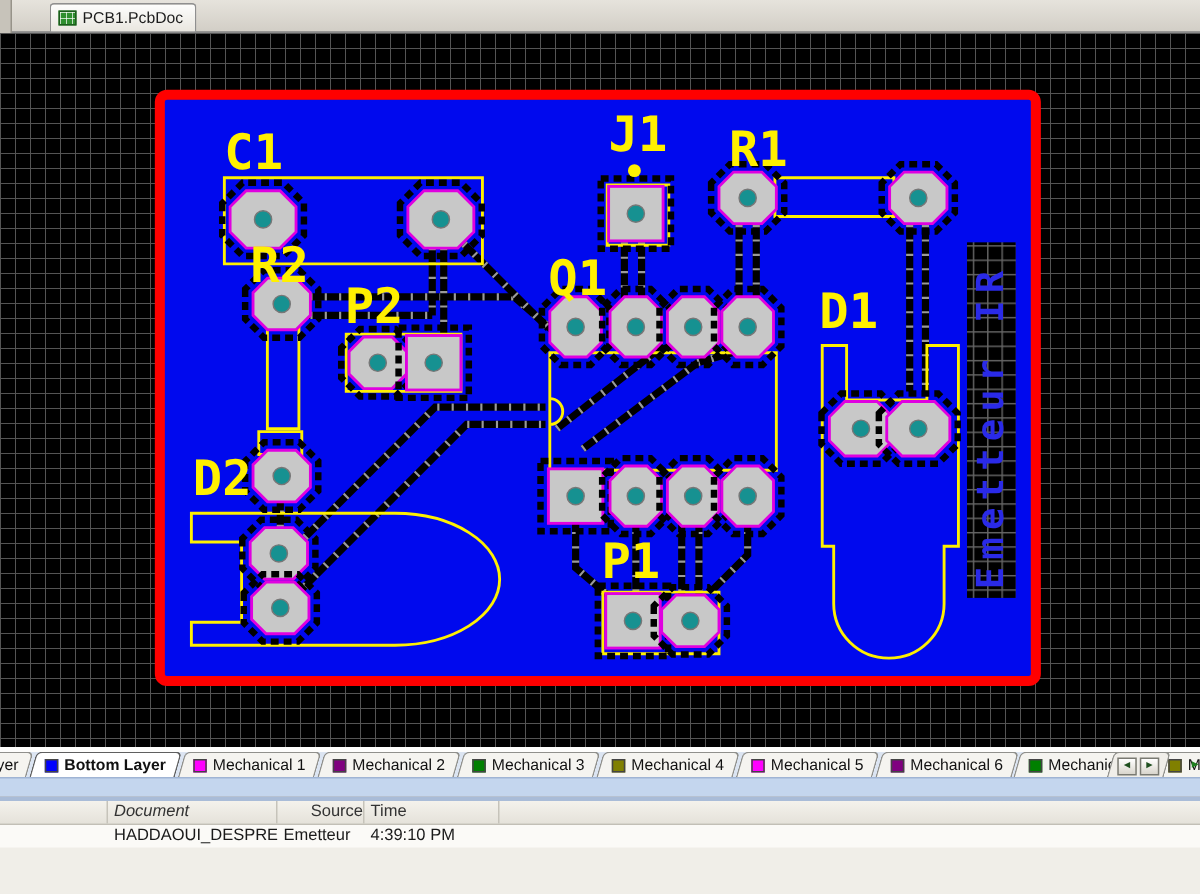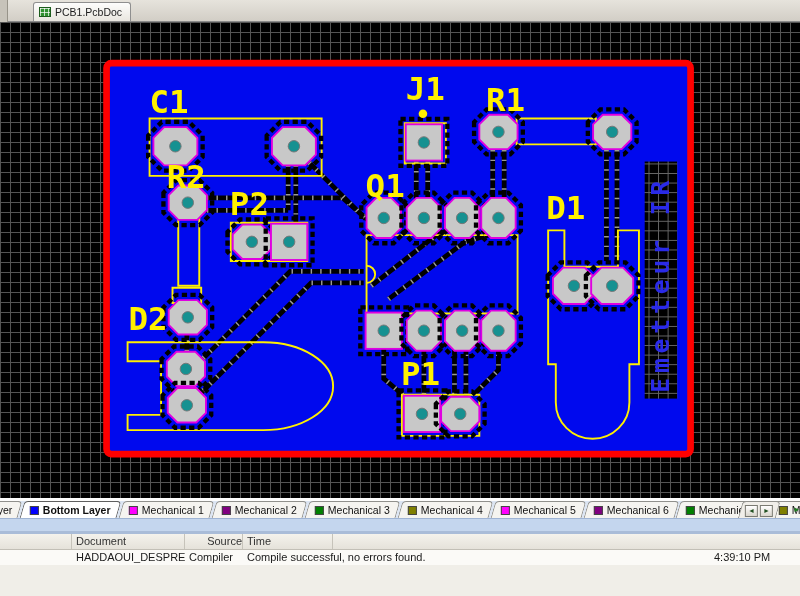--- a/index.html
+++ b/index.html
@@ -291,28 +291,27 @@
     </span>
     <span class="lnav-extra">▸</span>
   </div>
 
   <div class="statusstrip"></div>
 
   <div class="msgpanel">
     <div class="splitter"></div>
     <div class="msghead" id="msghead">
         <div class="hcell" style="width: 72px;"></div>
-        <div class="hcell" style="width: 113px;">Document</div>
+        <div class="hcell" style="width: 113px; font-style: italic;">Document</div>
         <div class="hcell" style="width: 58px; text-align: right;">Source</div>
         <div class="hcell" style="width: 90px;">Time</div>
       </div>
     <div id="msgrows">
         <div class="msgrow">
           <div class="cell" style="width: 72px;"></div>
           <div class="cell" style="width: 113px;">HADDAOUI_DESPREZ_Eme...</div>
-          <div class="cell" style="width: 58px;">Compiler</div>
-          <div class="cell" style="width: 467px;">Compile successful, no errors found.</div>
+          <div class="cell" style="width: 58px;">Emetteur</div>
           <div class="cell" style="width: 90px;">4:39:10 PM</div>
         </div>
       </div>
   </div>
 
 </div>
 
 </body></html>

